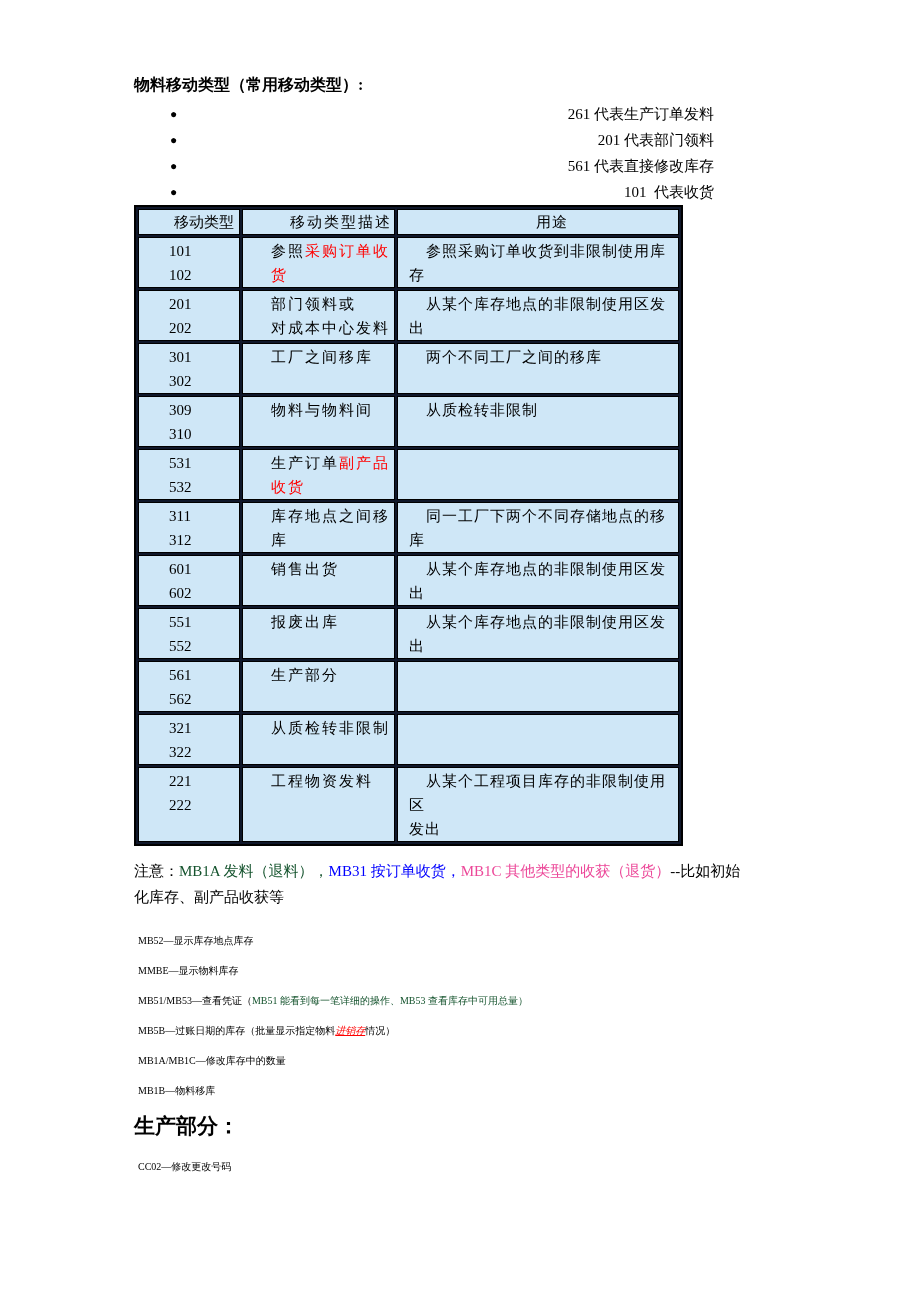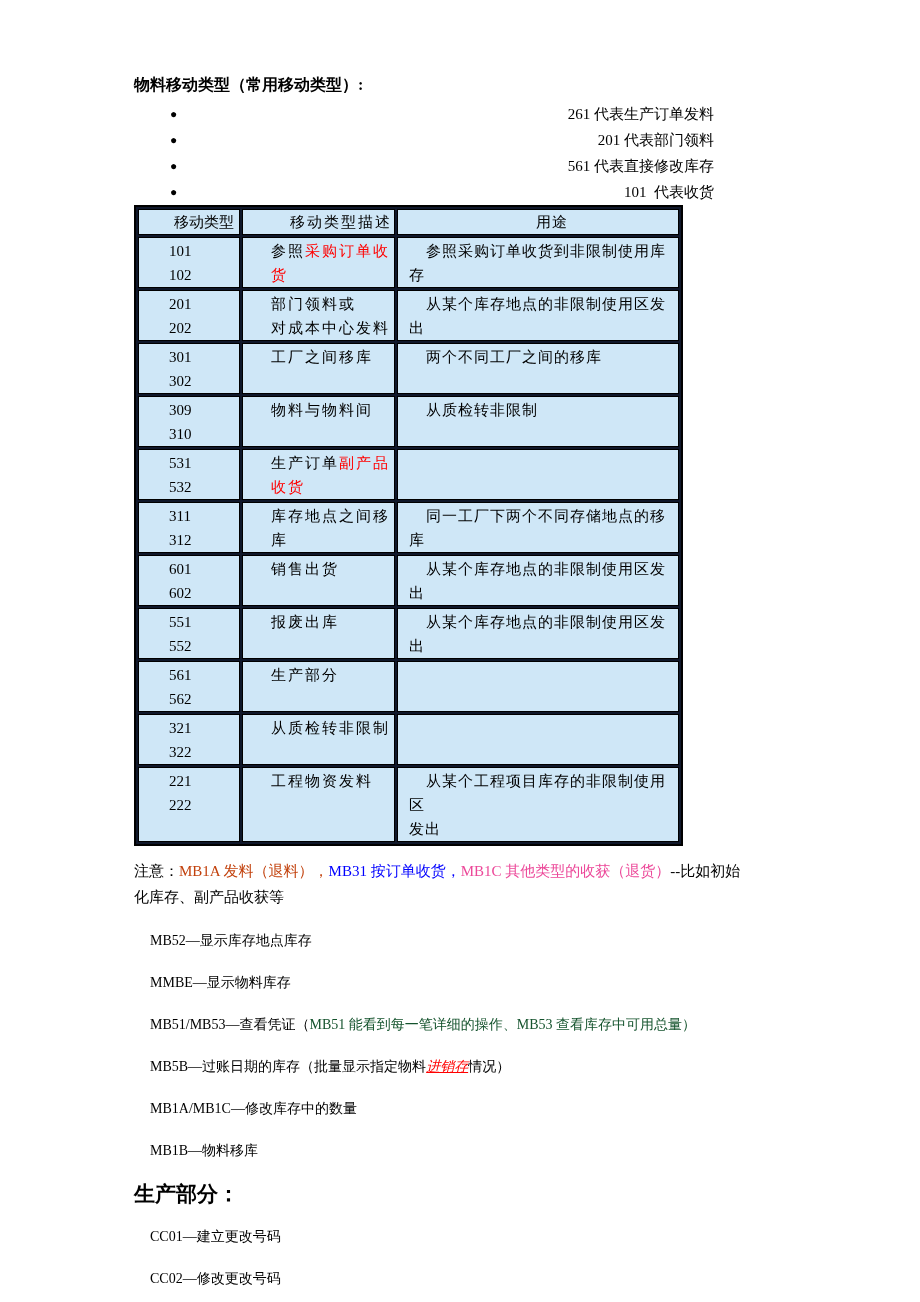--- a/index.html
+++ b/index.html
@@ -27,21 +27,21 @@
   }
   table.mvt th{height:24px;}
   table.mvt td{height:45px;padding-top:1px;}
   .c-codes{padding-left:30px !important;white-space:pre-line;}
   .c-desc{padding-left:28px !important;white-space:pre-wrap;letter-spacing:2px;}
   .c-usage{padding-left:11px !important;text-indent:17px;white-space:pre-wrap;letter-spacing:1px;}
   th.c-desc{padding-left:45px !important;letter-spacing:2px;}
   th.c-usage{letter-spacing:1px;}
   .note{font-size:15px;line-height:26px;margin:12px 0 0 0;white-space:pre-wrap;width:666px;}
   .cmd-list{margin-top:18px;}
-  .cmd-list .cmd-line, .prod-list .cmd-line{margin:16px;font-size:14px;line-height:26px;white-space:pre-wrap;}
+  .cmd-list .cmd-line, .prod-list .cmd-line{margin:4px;font-size:10px;line-height:26px;white-space:pre-wrap;}
   .section-heading{font-size:21px;font-weight:bold;margin:8px 0 14px 0;line-height:28px;}
   .prod-list{margin-top:0;}
 </style>
 </head>
 <body>
 
 <div class="page">
 
   <h1 class="title">物料移动类型（常用移动类型）:</h1>
 
@@ -135,32 +135,31 @@
             <td class="c-codes">221
 222</td>
             <td class="c-desc"><span>工程物资发料</span></td>
             <td class="c-usage"><span>从某个工程项目库存的非限制使用区
 发出</span></td>
           </tr>
         </tbody>
     </table>
   </div>
 
-  <p class="note"><span>注意：</span><span style="color: #c2410c;">MB1A 发料（退料），</span><span style="color: rgb(0, 0, 255);">MB31 按订单收货，</span><span style="color: #ec4899;">MB1C 其他类型的收获（退货）</span><span>--比如初始
+  <p class="note"><span>注意：</span><span style="color: #14532d;">MB1A 发料（退料），</span><span style="color: rgb(0, 0, 255);">MB31 按订单收货，</span><span style="color: #ec4899;">MB1C 其他类型的收获（退货）</span><span>--比如初始
 化库存、副产品收获等</span></p>
 
   <div class="cmd-list">
       <p class="cmd-line"><span>MB52—显示库存地点库存</span></p>
       <p class="cmd-line"><span>MMBE—显示物料库存</span></p>
       <p class="cmd-line"><span>MB51/MB53—查看凭证（</span><span style="color: #14532d;">MB51 能看到每一笔详细的操作、MB53 查看库存中可用总量）</span></p>
       <p class="cmd-line"><span>MB5B—过账日期的库存（批量显示指定物料</span><span style="color: rgb(255, 0, 0); font-style: italic; text-decoration: underline;">进销存</span><span>情况）</span></p>
       <p class="cmd-line"><span>MB1A/MB1C—修改库存中的数量</span></p>
       <p class="cmd-line"><span>MB1B—物料移库</span></p>
     </div>
 
   <h2 class="section-heading">生产部分：</h2>
 
   <div class="prod-list">
-      <p class="cmd-line"><span>CC01—建立更改号码</span></p>
       <p class="cmd-line"><span>CC02—修改更改号码</span></p>
     </div>
 
 </div>
 
 </body></html>

